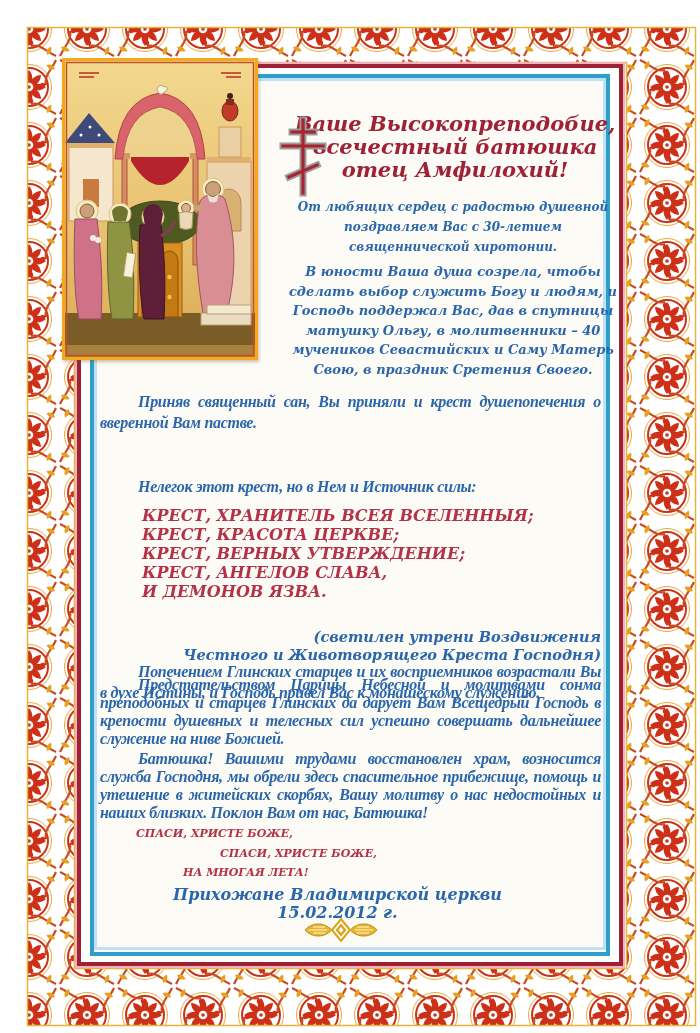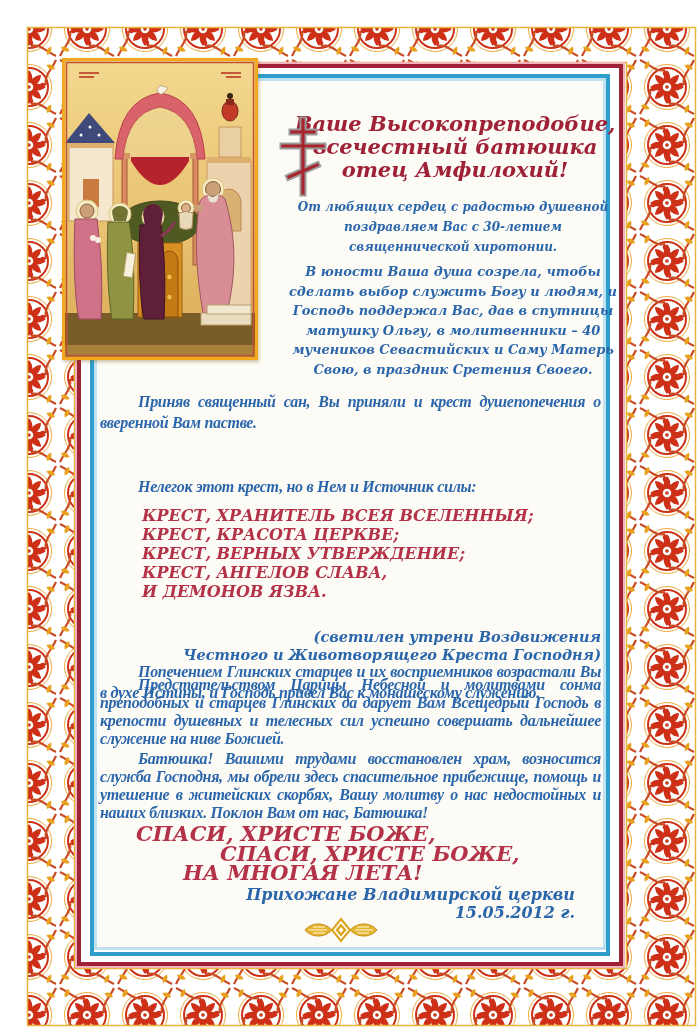--- a/index.html
+++ b/index.html
@@ -44,25 +44,25 @@
   .pb2{top:437px;line-height:20.5px;}
   .pb3{top:478px;line-height:17px;}
   .hymn{left:142px;top:506px;width:450px;color:#b43247;
     font-size:16px;line-height:19px;}
   .hymn-src{left:100px;top:628px;width:501px;text-align:right;
     color:#2b66ab;font-size:14.5px;line-height:17.5px;}
   .pb4{top:661px;line-height:21px;}
   .pb5{top:676px;line-height:18px;}
   .pb6{top:750px;line-height:18px;}
   .spasi{left:100px;top:824px;width:480px;color:#b43247;
-    font-size:21px;line-height:19.5px;}
+    font-size:11px;line-height:19.5px;}
   .spasi-2{margin-left:120px;}
   .spasi-1{margin-left:36px;}
   .spasi-3{margin-left:83px;}
-  .sig{left:100px;top:886px;width:475px;text-align:right;
+  .sig{left:100px;top:886px;width:475px;text-align:center;
     color:#2b66ab;font-size:16px;line-height:18px;}
   .ornament{left:303px;top:917px;width:76px;height:26px;}
 </style>
 </head>
 <body>
 
 <div class="page">
 
   <svg class="abs" style="left:0;top:0;" width="700" height="1033" viewBox="0 0 700 1033">
     <defs>
@@ -235,21 +235,21 @@
   <div class="abs body-text pb6">Батюшка! Вашими трудами восстановлен храм, возносится служба Господня, мы обрели здесь спасительное прибежище, помощь и утешение в житейских скорбях, Вашу молитву о нас недостойных и наших близких. Поклон Вам от нас, Батюшка!</div>
 
   <div class="abs spasi">
     <div class="spasi-1">СПАСИ, ХРИСТЕ БОЖЕ,</div>
     <div class="spasi-2">СПАСИ, ХРИСТЕ БОЖЕ,</div>
     <div class="spasi-3">НА МНОГАЯ ЛЕТА!</div>
   </div>
 
   <div class="abs sig">
     <div>Прихожане Владимирской церкви</div>
-    <div>15.05.2012 г.</div>
+    <div>15.02.2012 г.</div>
   </div>
 
   <div class="abs ornament">
     <svg width="76" height="26" viewBox="0 0 76 26">
       <path d="M29 13 C20 4 8 6 2 13 C8 20 20 22 29 13 Z" fill="#e6b52f" stroke="#c28d12"></path>
       <path d="M47 13 C56 4 68 6 74 13 C68 20 56 22 47 13 Z" fill="#e6b52f" stroke="#c28d12"></path>
       <path d="M6 13 h18 M10 10 h12 M10 16 h12" stroke="#fff8e0" stroke-width="1.2"></path>
       <path d="M52 13 h18 M54 10 h12 M54 16 h12" stroke="#fff8e0" stroke-width="1.2"></path>
       <polygon points="38,2 47,13 38,24 29,13" fill="#fffaf0" stroke="#d9a31b" stroke-width="2"></polygon>
       <polygon points="38,6.5 43.5,13 38,19.5 32.5,13" fill="#d9a31b"></polygon>

